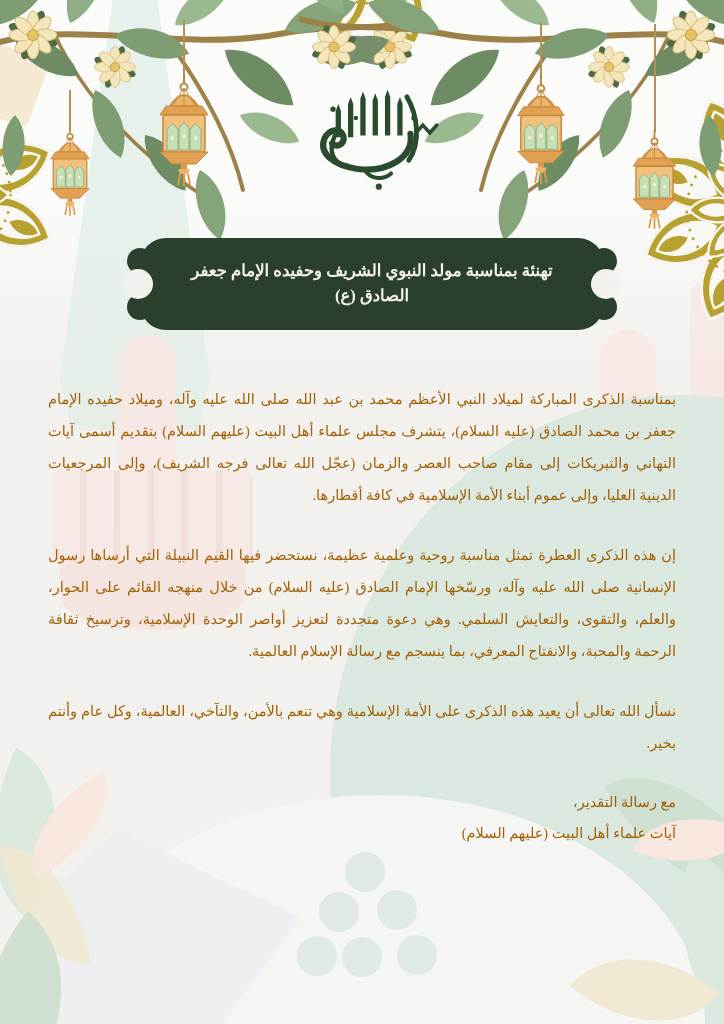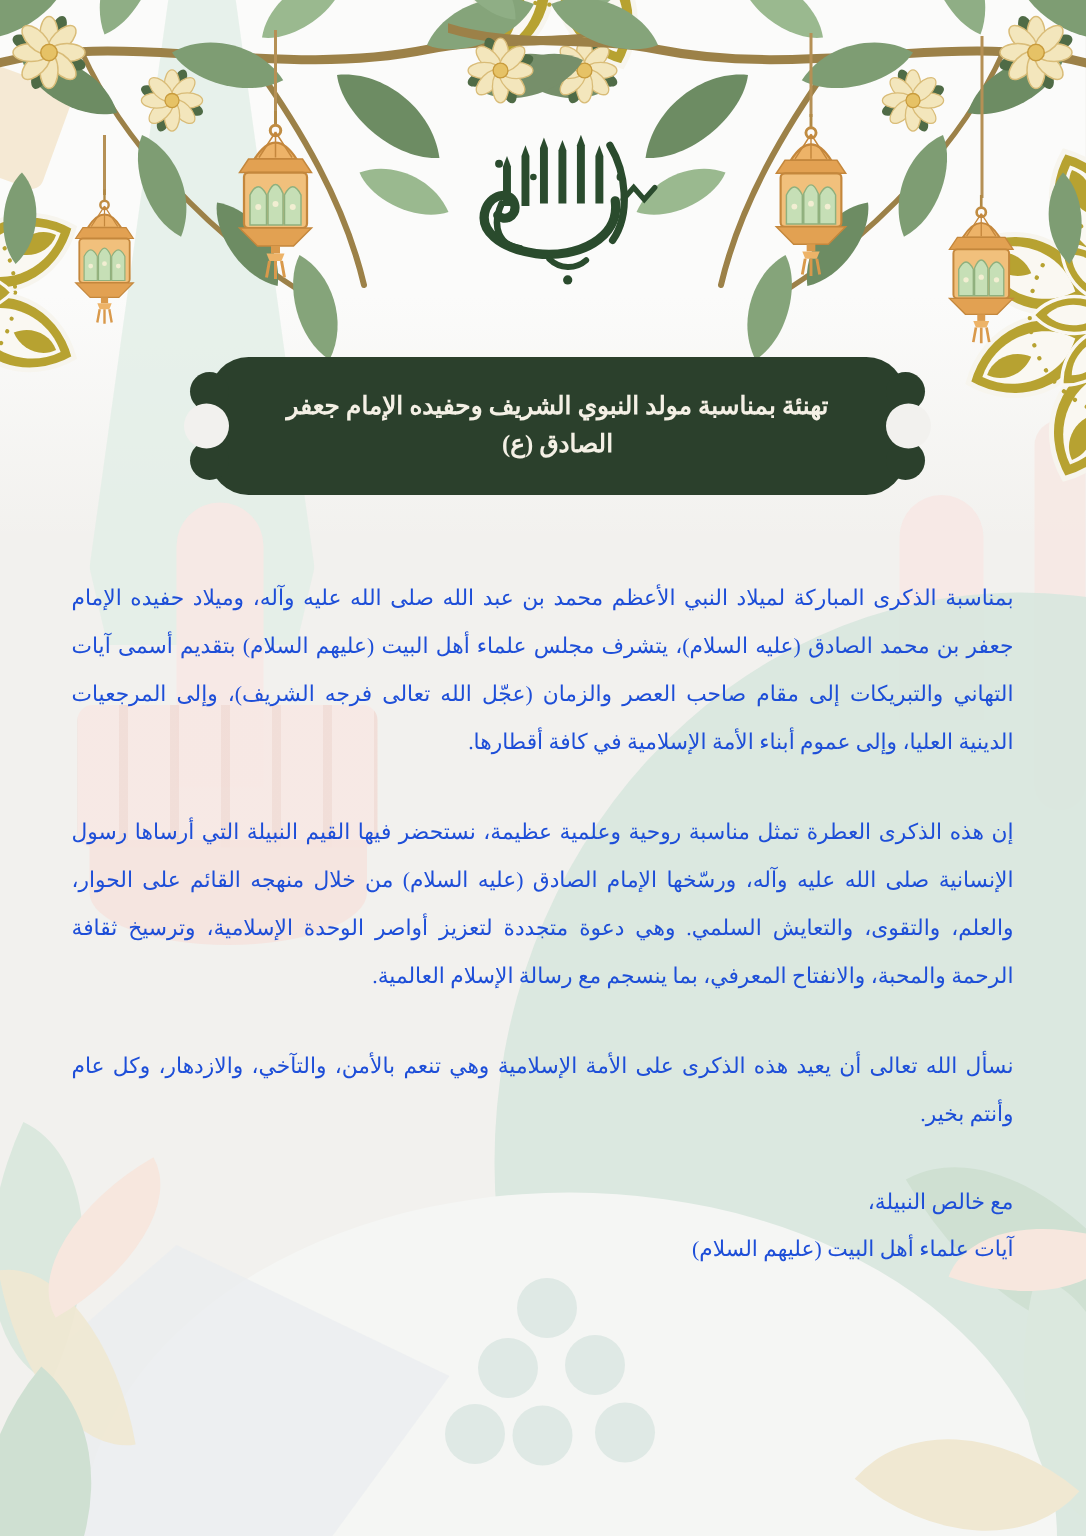--- a/index.html
+++ b/index.html
@@ -44,21 +44,21 @@
   .banner{position:absolute;left:140px;top:238px;width:464px;height:92px;background:#2b402c;
           border-radius:26px;display:flex;align-items:center;justify-content:center;
           padding:0 28px;box-sizing:border-box;}
   .banner .title{position:relative;z-index:3;color:#f4f0e5;font-size:16.5px;font-weight:700;
           text-align:center;line-height:1.5;}
   .bump{position:absolute;width:26px;height:26px;border-radius:50%;background:#2b402c;}
   .b1{left:-13px;top:10px}.b2{left:-13px;bottom:10px}.b3{right:-13px;top:10px}.b4{right:-13px;bottom:10px}
   .notch{position:absolute;width:30px;height:30px;border-radius:50%;background:#f2f1ee;z-index:2;}
   .n1{left:-17px;top:50%;transform:translateY(-50%)}.n2{right:-17px;top:50%;transform:translateY(-50%)}
   
-  .content{position:absolute;top:383px;right:48px;left:48px;color:#1d4ed8;font-size:14.5px;
+  .content{position:absolute;top:383px;right:48px;left:48px;color:#a16207;font-size:14.5px;
            line-height:32px;text-align:justify;z-index:5;}
   .content p{margin:0 0 28px 0;}
   .signature{margin-top:4px;text-align:right;line-height:31px;}
   .signature div{margin:0;}
 </style>
 </head>
 <body>
 
 <svg width="0" height="0" style="position:absolute" aria-hidden="true">
   <defs>
@@ -253,20 +253,20 @@
     <i class="bump b3"></i>
     <i class="bump b4"></i>
     <i class="notch n1"></i>
     <i class="notch n2"></i>
     <span class="title">تهنئة بمناسبة مولد النبوي الشريف وحفيده الإمام جعفر الصادق (ع)</span>
   </div>
 
   <main class="content">
     <p>بمناسبة الذكرى المباركة لميلاد النبي الأعظم محمد بن عبد الله صلى الله عليه وآله، وميلاد حفيده الإمام جعفر بن محمد الصادق (عليه السلام)، يتشرف مجلس علماء أهل البيت (عليهم السلام) بتقديم أسمى آيات التهاني والتبريكات إلى مقام صاحب العصر والزمان (عجّل الله تعالى فرجه الشريف)، وإلى المرجعيات الدينية العليا، وإلى عموم أبناء الأمة الإسلامية في كافة أقطارها.</p>
     <p>إن هذه الذكرى العطرة تمثل مناسبة روحية وعلمية عظيمة، نستحضر فيها القيم النبيلة التي أرساها رسول الإنسانية صلى الله عليه وآله، ورسّخها الإمام الصادق (عليه السلام) من خلال منهجه القائم على الحوار، والعلم، والتقوى، والتعايش السلمي. وهي دعوة متجددة لتعزيز أواصر الوحدة الإسلامية، وترسيخ ثقافة الرحمة والمحبة، والانفتاح المعرفي، بما ينسجم مع رسالة الإسلام العالمية.</p>
-    <p>نسأل الله تعالى أن يعيد هذه الذكرى على الأمة الإسلامية وهي تنعم بالأمن، والتآخي، والازدهار، وكل عام وأنتم بخير.</p>
+    <p>نسأل الله تعالى أن يعيد هذه الذكرى على الأمة الإسلامية وهي تنعم بالأمن، والتآخي، العالمية، وكل عام وأنتم بخير.</p>
     <div class="signature">
-      <div>مع خالص النبيلة،</div>
+      <div>مع رسالة التقدير،</div>
       <div>آيات علماء أهل البيت (عليهم السلام)</div>
     </div>
   </main>
 
 </div>
 
 </body></html>

